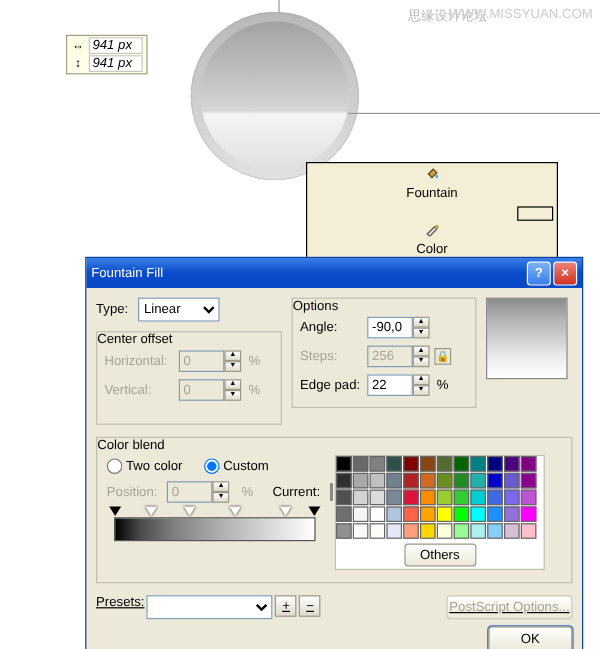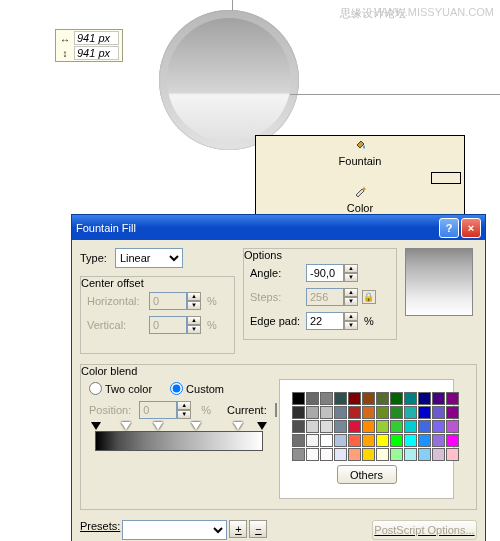--- a/index.html
+++ b/index.html
@@ -68,21 +68,21 @@
 .current-swatch { width: 28px; height: 14px; border: 1px solid #888; background: #000; display: inline-block; vertical-align: middle; }
 .dropdown-btn { width: 14px; height: 14px; background: linear-gradient(#fefefe, #dedacb); border: 1px solid #9c988a; display: inline-flex; align-items: center; justify-content: center; font-size: 7px; }
 
 .grad-track { position: relative; margin: 12px 6px 2px 6px; }
 .grad-bar { height: 20px; border: 1px solid #555; background: linear-gradient(to right, #000 0%, #4d4d4d 13%, #808080 30%, #aaa 50%, #ccc 70%, #eee 90%, #fff 100%); }
 .tri { position: absolute; top: -9px; width: 0; height: 0; border-left: 5px solid transparent; border-right: 5px solid transparent; }
 .tri.black { border-top: 8px solid #000; }
 .tri.white { border-top: 8px solid #fff; filter: drop-shadow(0 0 1px #000); }
 
 
-.palette-box { border: 1px solid #bfbdb0; background: #fff; padding: 12px; width: 175px; }
+.palette-box { border: 1px solid #bfbdb0; background: #fff; padding: 0; width: 175px; }
 .palette { display: grid; grid-template-columns: repeat(12, 13px); gap: 1px; }
 .palette > div { width: 13px; height: 13px; border: 1px solid #666; }
 .others-btn { margin: 4px auto 2px auto; display: block; width: 60px; height: 19px; background: linear-gradient(#fefefe, #ece9d8); border: 1px solid #9c988a; border-radius: 3px; }
 
 .presets-row { display: flex; margin: 10px 0 6px 0; gap: 2px; text-decoration: underline; }
 .presets-row select { width: 105px; }
 .plusminus { width: 18px; height: 18px; background: linear-gradient(#fefefe, #dedacb); border: 1px solid #9c988a; }
 .ps-btn { margin-left: auto; height: 20px; width: 105px; background: linear-gradient(#fefefe, #ece9d8); border: 1px solid #cfcbba; border-radius: 3px; color: #a8a293; }
 
 .btn-row { display: flex; justify-content: flex-end; gap: 6px; margin-top: 6px; }

